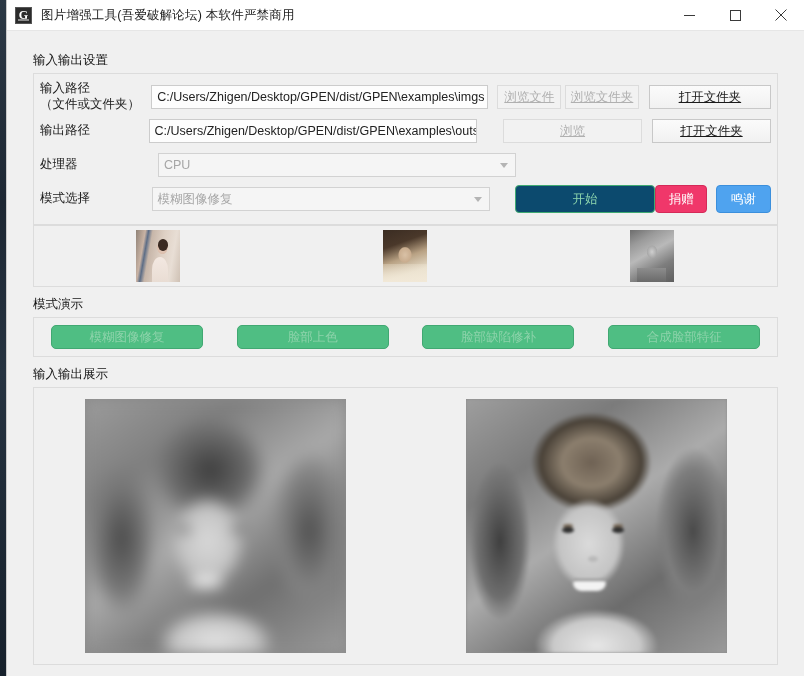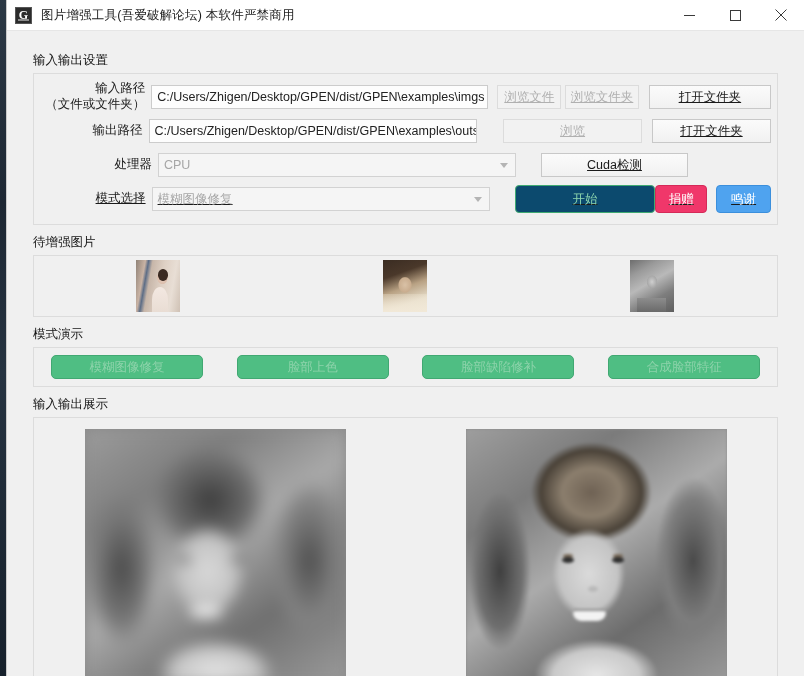--- a/index.html
+++ b/index.html
@@ -113,25 +113,25 @@
   
   .form-panel {
     padding: 8px 6px 10px 6px;
   }
   .row {
     display: flex;
     align-items: center;
     height: 30px;
     margin-bottom: 4px;
   }
-  .row:last-child { margin-bottom: 0; text-decoration: underline; }
+  .row:last-child { margin-bottom: 0; }
 
   .row-label {
     width: 118px;
-    text-align: right;
+    text-align: left;
     font-size: 12.5px;
     color: #1a1a1a;
     line-height: 1.25;
     padding-right: 6px;
     box-sizing: border-box;
   }
   .row-label .l2 { display:block; }
 
   .text-input {
     width: 358px;
@@ -442,37 +442,35 @@
         <div class="btn disabled btn-browse-wide">浏览</div>
         <div class="btn btn-open">打开文件夹</div>
       </div>
 
       <div class="row">
         <div class="row-label">处理器</div>
         <div class="combo">
           <span>CPU</span>
           <span class="arrow"></span>
         </div>
-        <div class="btn btn-cuda">Cuda检测</div>
       </div>
 
       <div class="row">
         <div class="row-label">模式选择</div>
         <div class="combo">
           <span>模糊图像修复</span>
           <span class="arrow"></span>
         </div>
         <div class="btn-start">开始</div>
         <div class="btn-donate">捐赠</div>
         <div class="btn-thanks">鸣谢</div>
       </div>
 
     </div>
 
-    <div class="section-title">待增强图片</div>
     <div class="panel thumbs-panel">
       <div class="thumb-slot">
         <div class="thumb t1"></div>
       </div>
       <div class="thumb-slot">
         <div class="thumb t2"></div>
       </div>
       <div class="thumb-slot">
         <div class="thumb t3"></div>
       </div>

